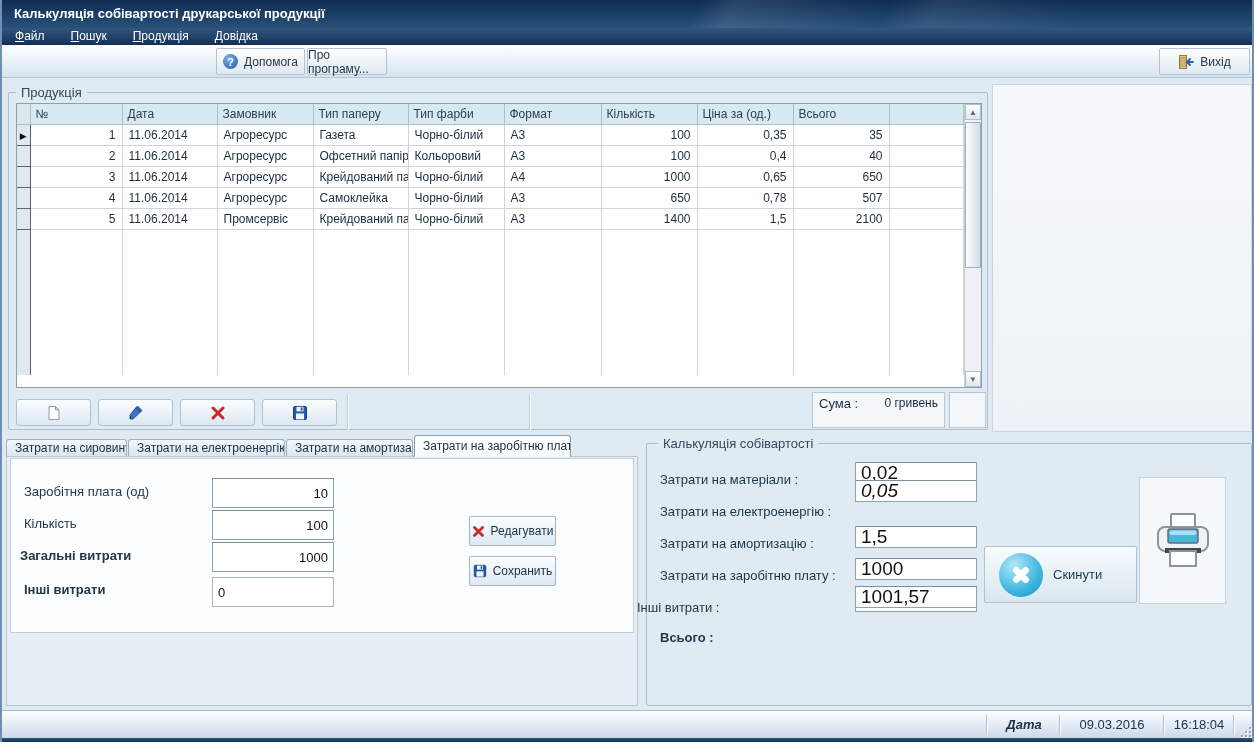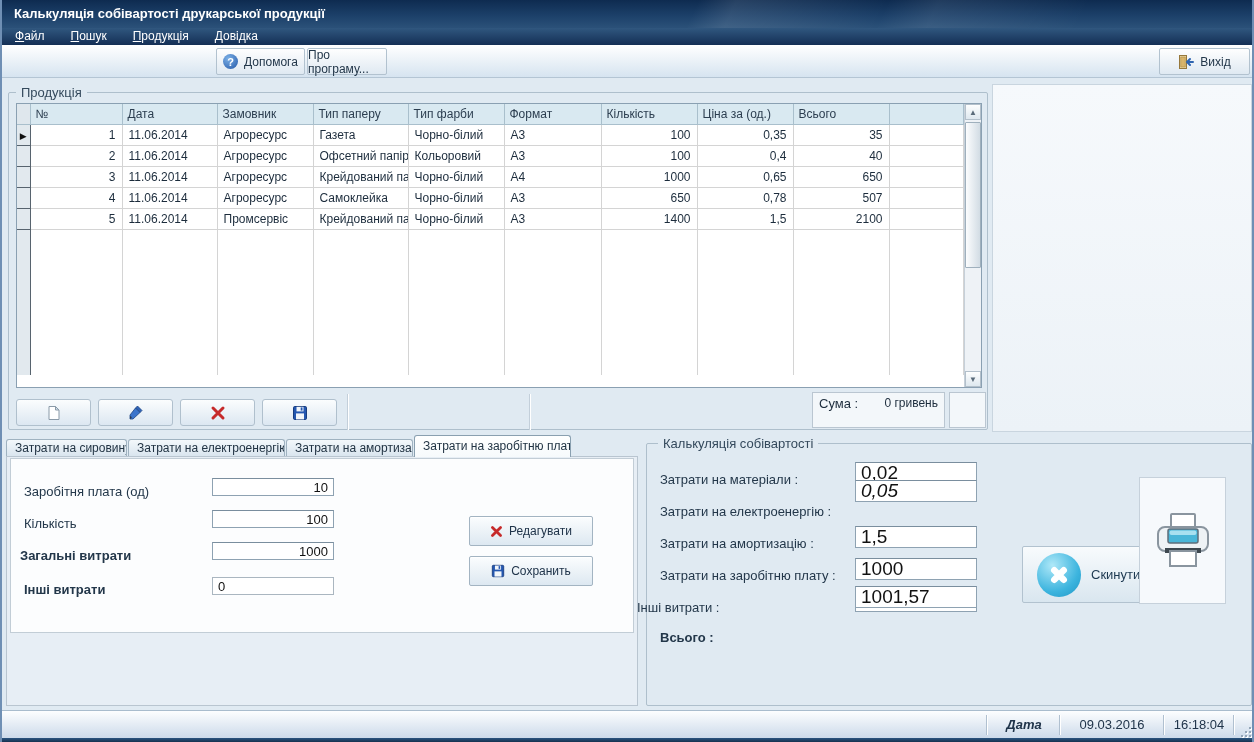--- a/index.html
+++ b/index.html
@@ -69,36 +69,36 @@
   .tab{position:absolute;top:439px;height:18px;padding:0 8px;line-height:17px;font-size:12px;color:#223444;
     background:linear-gradient(180deg,#f3f8fb,#d8e4ee);border:1px solid #9fb2c0;border-bottom:none;
     border-radius:3px 3px 0 0;text-align:center;cursor:default;overflow:hidden;white-space:nowrap;}
   .tab.active{top:435px;height:22px;line-height:20px;background:linear-gradient(180deg,#ffffff,#f6fafc);
     border:1px solid #8aa0b0;border-bottom:none;z-index:3;}
   #tabsheet{left:4px;top:456px;width:632px;height:250px;background:#e7eef5;border:1px solid #b9c5d0;z-index:1;}
   #tabpanel{left:8px;top:458px;width:624px;height:175px;background:#fcfdfe;border:1px solid #c2cdd6;z-index:2;}
 
   .fld-label{position:absolute;font-size:13px;color:#23374a;z-index:4;}
   .fld-label.bold{font-weight:bold;}
-  .tb-input{position:absolute;width:122px;height:18px;border:1px solid #8ea2b2;border-top-color:#7a8e9e;
+  .tb-input{position:absolute;width:122px;height:30px;border:1px solid #8ea2b2;border-top-color:#7a8e9e;
     background:#fff;font-family:"Liberation Sans",sans-serif;font-size:13px;padding:1px 5px;color:#111;z-index:4;}
   .tb-input.right{text-align:right;}
   .tb-input.flat{border:1px solid #aab6c0;}
 
-  .mid-btn{position:absolute;left:467px;width:124px;height:30px;display:flex;align-items:center;justify-content:center;gap:6px;
+  .mid-btn{position:absolute;left:467px;width:87px;height:30px;display:flex;align-items:center;justify-content:center;gap:6px;
     background:linear-gradient(180deg,#fbfdfe,#dde8f1);border:1px solid #a3b4c2;border-radius:2px;
     box-shadow:0 1px 0 #fff inset;font-size:12px;color:#20344a;z-index:5;cursor:default;}
 
   
   .calc-input{position:absolute;left:853px;width:122px;height:22px;border:1px solid #8ea2b2;border-top-color:#7a8e9e;
     background:#fff;font-family:"Liberation Sans",sans-serif;font-size:19px;padding:1px 5px;color:#111;z-index:4;}
   #btn-calc{left:982px;top:478px;width:153px;height:61px;display:flex;align-items:center;gap:10px;padding-left:12px;
     background:linear-gradient(180deg,#e2f3fa,#abd5e9);border:1px solid #8fc0d8;border-radius:2px;
     font-size:13px;color:#1c3850;cursor:default;z-index:4;}
-  #btn-reset{left:1020px;top:546px;width:153px;height:57px;display:flex;align-items:center;gap:10px;padding-left:14px;
+  #btn-reset{left:982px;top:546px;width:153px;height:57px;display:flex;align-items:center;gap:10px;padding-left:14px;
     background:linear-gradient(180deg,#f8fbfd,#d9e6ef);border:1px solid #b2c2cf;border-radius:2px;
     font-size:13px;color:#1c3850;cursor:default;z-index:4;}
   #btn-print{left:1137px;top:477px;width:87px;height:127px;display:flex;align-items:center;justify-content:center;
     background:#f6f9fc;border:1px solid #c6d1db;cursor:default;z-index:4;}
   .reset-circle{width:44px;height:44px;border-radius:50%;flex:0 0 44px;
     background:radial-gradient(circle at 35% 28%, #aee8f8, #3cb4de 62%, #1f95c4);display:flex;align-items:center;justify-content:center;}
 
   
   #statusbar{left:0;top:710px;width:1254px;height:28px;border-top:1px solid #a9bccd;
     background:linear-gradient(180deg,#fdfeff,#ccdaea);}

